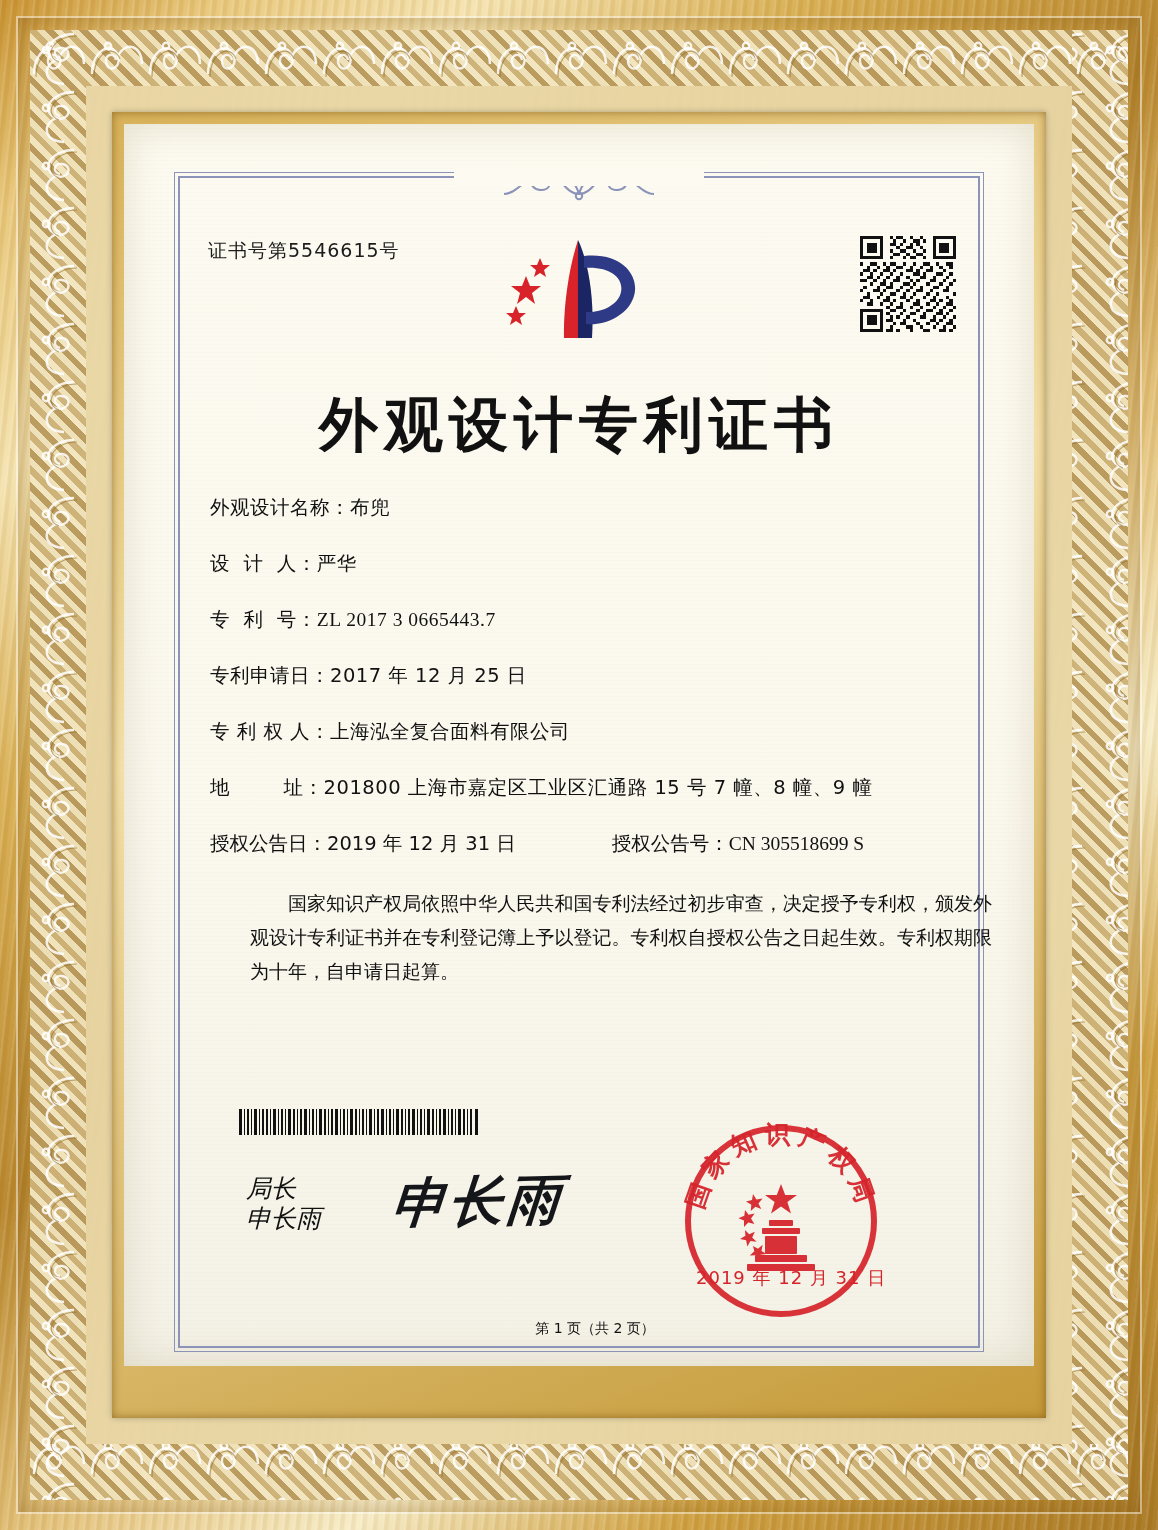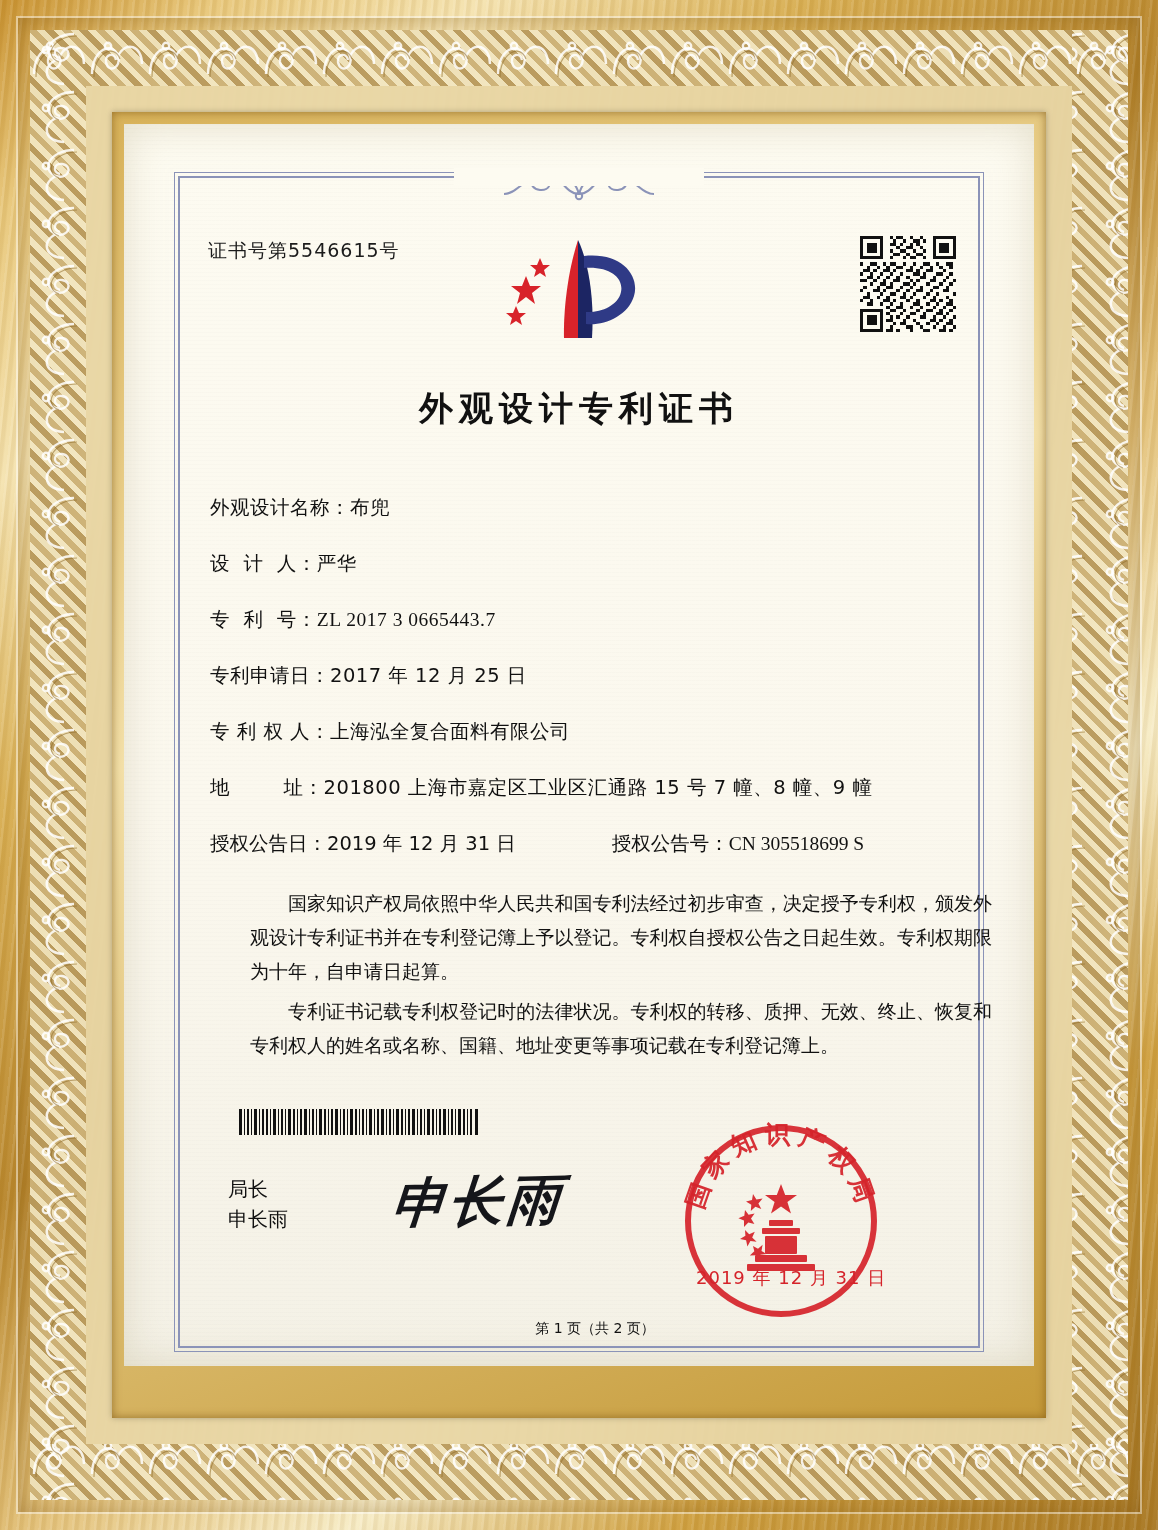--- a/index.html
+++ b/index.html
@@ -143,21 +143,21 @@
     width: 96px;
     height: 96px;
   }
 
   
   .title {
     position: absolute;
     left: 0; right: 0;
     top: 262px;
     text-align: center;
-    font-size: 34px;
+    font-size: 59px;
     font-weight: bold;
     letter-spacing: 6px;
     color: #111;
     font-family: "DejaVu Serif", "Liberation Serif", serif;
   }
 
   
   .fields {
     position: absolute;
     left: 86px;
@@ -212,25 +212,26 @@
     position: absolute;
     left: 115px;
     top: 985px;
     width: 240px;
     height: 26px;
   }
 
   
   .sig-block {
     position: absolute;
-    left: 104px;
+    left: 122px;
     top: 1050px;
-    font-size: 20px;
+    font-size: 25px;
     line-height: 30px;
     color: #111;
+    font-style: italic;
   }
   .sig-script {
     position: absolute;
     left: 268px;
     top: 1042px;
     font-size: 54px;
     font-family: "DejaVu Serif", serif;
     font-style: italic;
     font-weight: bold;
     color: #15161a;
@@ -583,21 +584,20 @@
         <span class="lbl cjk">授权公告日：</span>
         <span class="val cjk">2019 年 12 月 31 日</span>
         <span class="gap"></span>
         <span class="lbl cjk">授权公告号：</span>
         <span class="val">CN 305518699 S</span>
       </div>
     </div>
 
     <div class="paras cjk">
       <p>国家知识产权局依照中华人民共和国专利法经过初步审查，决定授予专利权，颁发外观设计专利证书并在专利登记簿上予以登记。专利权自授权公告之日起生效。专利权期限为十年，自申请日起算。</p>
-      <p>专利证书记载专利权登记时的法律状况。专利权的转移、质押、无效、终止、恢复和专利权人的姓名或名称、国籍、地址变更等事项记载在专利登记簿上。</p>
     </div>
 
     <svg class="barcode" viewBox="0 0 240 26" preserveAspectRatio="none">
       <g fill="#111">
         <rect x="0" y="0" width="3" height="26"></rect>
           <rect x="5" y="0" width="1" height="26"></rect>
         <rect x="8" y="0" width="2" height="26"></rect>
           <rect x="12" y="0" width="1" height="26"></rect>
         <rect x="15" y="0" width="3" height="26"></rect>
           <rect x="20" y="0" width="1" height="26"></rect>

